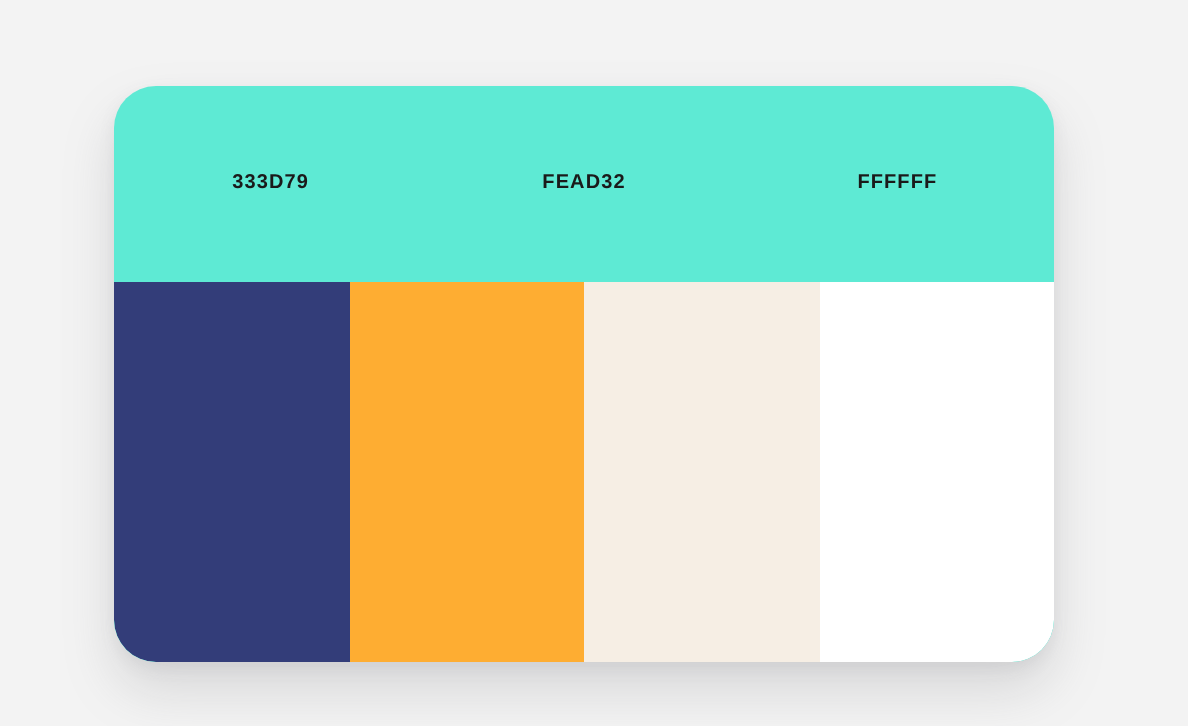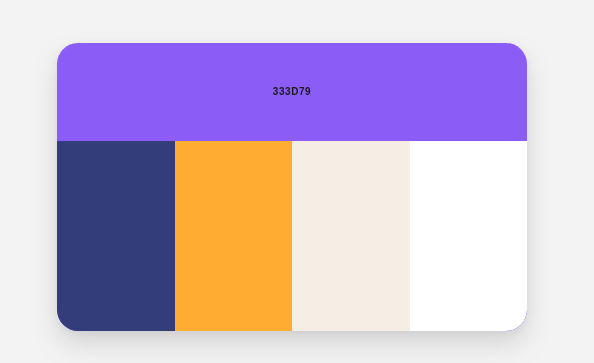--- a/index.html
+++ b/index.html
@@ -74,24 +74,26 @@
   }
   .swatch.last {
     border-bottom-right-radius: 21px;
   }
 </style>
 </head>
 <body style="background: rgb(243, 243, 243);">
 
 <div id="stage">
 
-  <div class="palette-card" style="background: #8b5cf6; border-radius: 21px;">
+  <div class="palette-card" style="background: #5eead4; border-radius: 21px;">
 
     <div class="label-row">
       <div class="swatch-label" style="color: rgb(26, 26, 26);">333D79</div>
+      <div class="swatch-label" style="color: rgb(26, 26, 26);">FEAD32</div>
+      <div class="swatch-label" style="color: rgb(26, 26, 26);">FFFFFF</div>
     </div>
 
     <div class="swatch-row">
       <div class="swatch first" style="background-color: rgb(51, 61, 121);"></div>
       <div class="swatch" style="background-color: rgb(254, 173, 50);"></div>
       <div class="swatch" style="background-color: rgb(246, 238, 228);"></div>
       <div class="swatch last" style="background-color: rgb(255, 255, 255);"></div>
     </div>
 
   </div>

